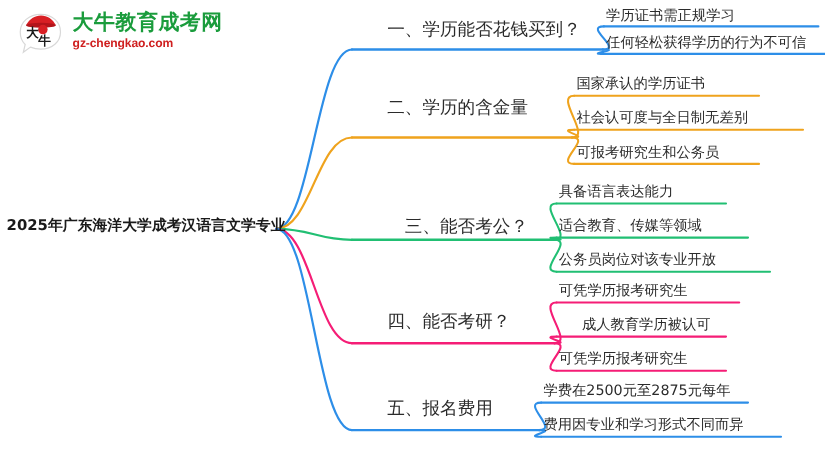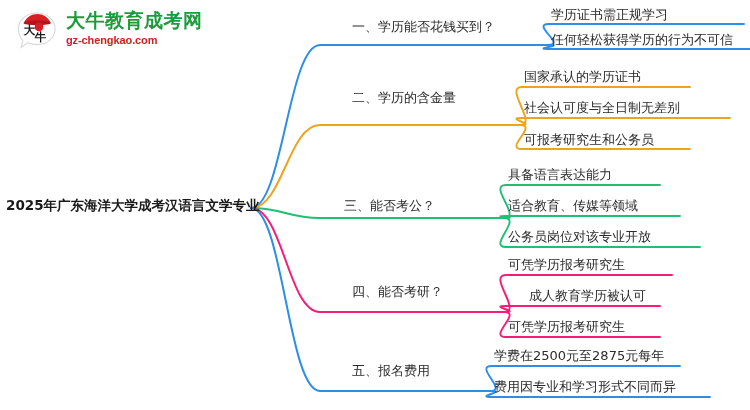--- a/index.html
+++ b/index.html
@@ -81,21 +81,21 @@
     font-weight: bold;
     color: #1a1a1a;
     white-space: nowrap;
     line-height: 18px;
   }
 
   
   .lv1 {
     position: absolute;
     font-family: "DejaVu Sans", "Liberation Sans", sans-serif;
-    font-size: 13px;
+    font-size: 16px;
     color: #2b2b2b;
     white-space: nowrap;
     line-height: 18px;
   }
 
   
   .lv2 {
     position: absolute;
     font-family: "DejaVu Sans", "Liberation Sans", sans-serif;
     font-size: 13px;
@@ -215,21 +215,21 @@
     <div class="logo-text">
       <div class="logo-cn">大牛教育成考网</div>
       <div class="logo-en">gz-chengkao.com</div>
     </div>
   </div>
 
   <div class="root-node">2025年广东海洋大学成考汉语言文学专业</div>
 
   <div class="lv1" style="left:352px; top:18px;">一、学历能否花钱买到？</div>
   <div class="lv1" style="left:352px; top:89px;">二、学历的含金量</div>
-  <div class="lv1" style="left:344px; top:197px;">三、能否考公？</div>
+  <div class="lv1" style="left:368px; top:197px;">三、能否考公？</div>
   <div class="lv1" style="left:352px; top:283px;">四、能否考研？</div>
   <div class="lv1" style="left:352px; top:362px;">五、报名费用</div>
 
   <div class="lv2" style="left:551px; top:6px;">学历证书需正规学习</div>
   <div class="lv2" style="left:551px; top:31px;">任何轻松获得学历的行为不可信</div>
 
   <div class="lv2" style="left:524px; top:68px;">国家承认的学历证书</div>
   <div class="lv2" style="left:524px; top:99px;">社会认可度与全日制无差别</div>
   <div class="lv2" style="left:524px; top:131px;">可报考研究生和公务员</div>
 

